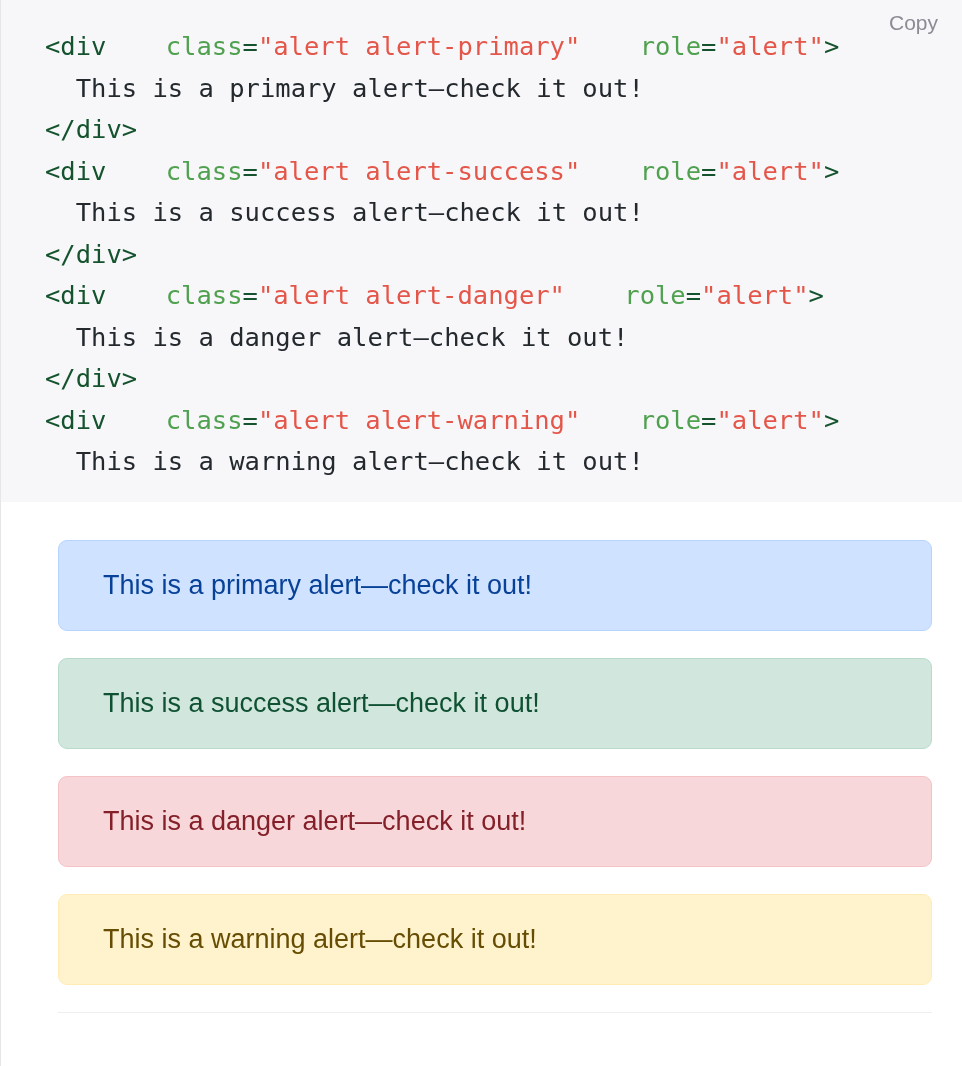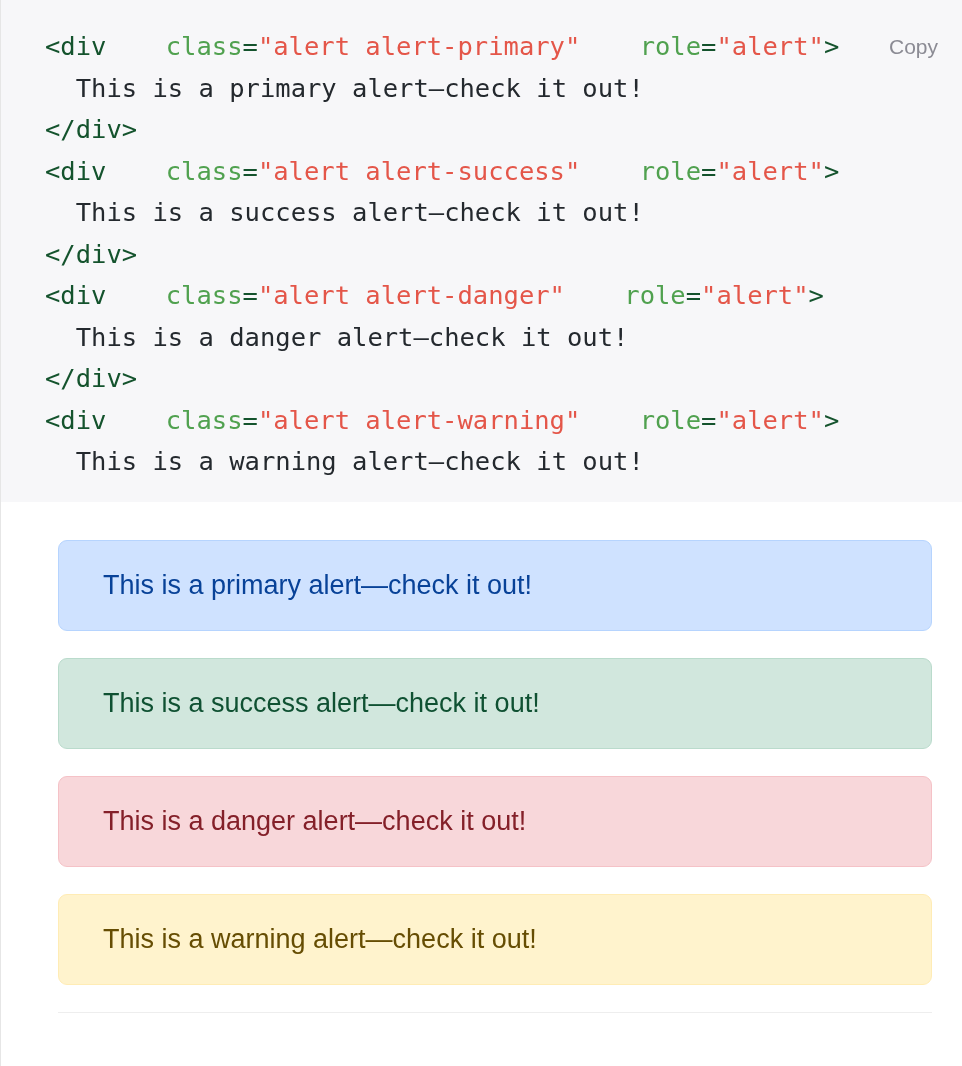--- a/index.html
+++ b/index.html
@@ -26,21 +26,21 @@
   .code-panel {
     position: relative;
     background: #f7f7f9;
     height: 502px;
     overflow: hidden;
     box-sizing: border-box;
     padding: 26px 28px 0 44px;
   }
   .copy-btn {
     position: absolute;
-    top: 32px;
+    top: 8px;
     right: 18px;
     font-family: "Liberation Sans", sans-serif;
     font-size: 21px;
     color: #8b8b94;
     background: transparent;
     border: none;
     cursor: pointer;
     padding: 2px 6px;
     line-height: 1.2;
   }

